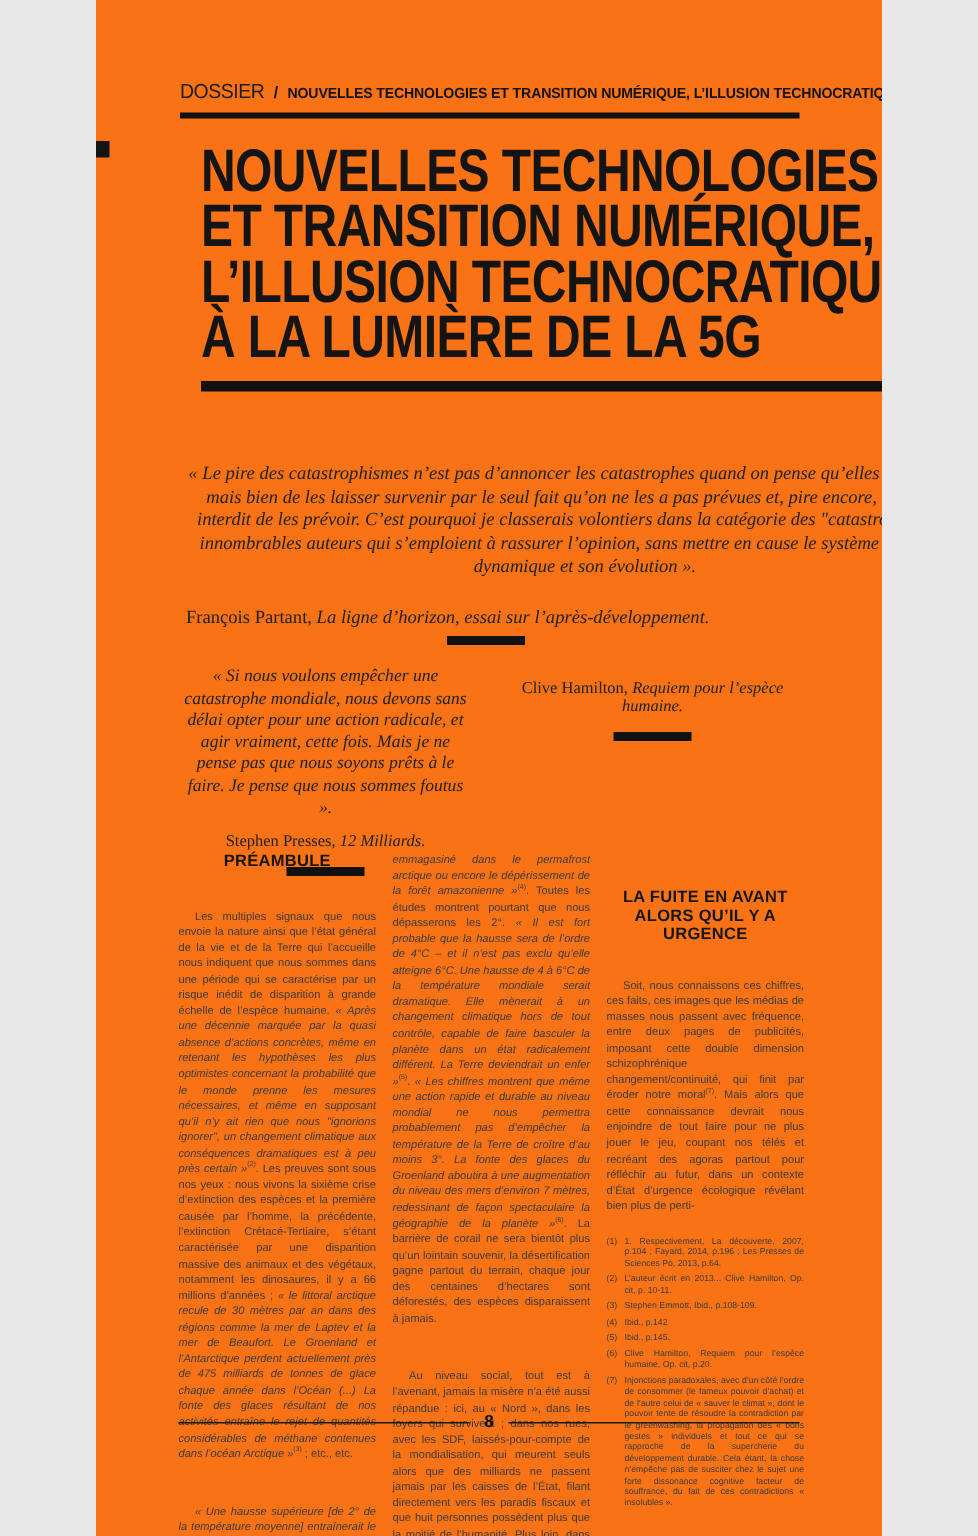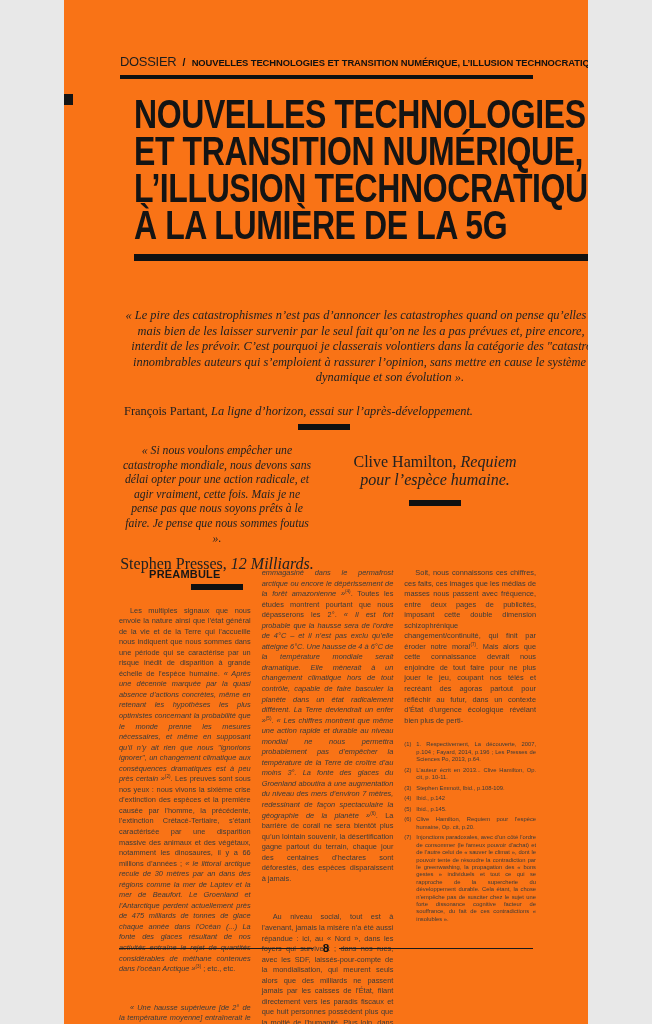--- a/index.html
+++ b/index.html
@@ -47,21 +47,21 @@
     display:flex; gap:24px;
   }
   .quote-block{flex:1; text-align:center;}
   .quote-text{
     margin:0; font-family:"Liberation Serif", serif; font-style:italic;
     font-size:11.7px; line-height:14.6px; color:#222;
   }
   .quote-text .sup{font-size:7px; vertical-align:super; line-height:0;}
   .quote-attrib{
     margin:9px 0 0 0; font-family:"Liberation Serif", serif;
-    font-size:16px; color:#222;
+    font-size:11px; color:#222;
   }
   .quote-block .mini-rule{margin-top:11px;}
 
   
   .body-grid{
     position:absolute; left:55px; right:52px; top:568px;
     display:flex; gap:11px;
   }
   .col{flex:1; min-width:0;}
   .col-heading{
@@ -152,20 +152,24 @@
     <div class="col">
       <h3 class="col-heading first">PRÉAMBULE</h3>
       <p class="para indent"><span>Les multiples signaux que nous envoie la nature ainsi que l’état général de la vie et de la Terre qui l’accueille nous indiquent que nous sommes dans une période qui se caractérise par un risque inédit de disparition à grande échelle de l’espèce humaine. </span><span class="it">« Après une décennie marquée par la quasi absence d’actions concrètes, même en retenant les hypothèses les plus optimistes concernant la probabilité que le monde prenne les mesures nécessaires, et même en supposant qu’il n’y ait rien que nous "ignorions ignorer", un changement climatique aux conséquences dramatiques est à peu près certain »</span><span class="sup">(2)</span><span>. Les preuves sont sous nos yeux : nous vivons la sixième crise d’extinction des espèces et la première causée par l’homme, la précédente, l’extinction Crétacé-Tertiaire, s’étant caractérisée par une disparition massive des animaux et des végétaux, notamment les dinosaures, il y a 66 millions d’années ; </span><span class="it">« le littoral arctique recule de 30 mètres par an dans des régions comme la mer de Laptev et la mer de Beaufort. Le Groenland et l’Antarctique perdent actuellement près de 475 milliards de tonnes de glace chaque année dans l’Océan (...) La fonte des glaces résultant de nos activités entraîne le rejet de quantités considérables de méthane contenues dans l’océan Arctique »</span><span class="sup">(3)</span><span> ; etc., etc.</span></p>
       <p class="para indent"><span class="it">« Une hausse supérieure [de 2° de la température moyenne] entraînerait le risque d’un changement climatique catastrophique menant très certainement à des "points de non-retour" irréversibles, causés par des phénomènes tels que la fonte de la calotte glaciaire du Groenland, le rejet du méthane</span></p>
     </div>
     <div class="col">
       <p class="para"><span class="it">emmagasiné dans le permafrost arctique ou encore le dépérissement de la forêt amazonienne »</span><span class="sup">(4)</span><span>. Toutes les études montrent pourtant que nous dépasserons les 2°. </span><span class="it">« Il est fort probable que la hausse sera de l’ordre de 4°C – et il n’est pas exclu qu’elle atteigne 6°C. Une hausse de 4 à 6°C de la température mondiale serait dramatique. Elle mènerait à un changement climatique hors de tout contrôle, capable de faire basculer la planète dans un état radicalement différent. La Terre deviendrait un enfer »</span><span class="sup">(5)</span><span>. </span><span class="it">« Les chiffres montrent que même une action rapide et durable au niveau mondial ne nous permettra probablement pas d’empêcher la température de la Terre de croître d’au moins 3°. La fonte des glaces du Groenland aboutira à une augmentation du niveau des mers d’environ 7 mètres, redessinant de façon spectaculaire la géographie de la planète »</span><span class="sup">(6)</span><span>. La barrière de corail ne sera bientôt plus qu’un lointain souvenir, la désertification gagne partout du terrain, chaque jour des centaines d’hectares sont déforestés, des espèces disparaissent à jamais.</span></p>
       <p class="para indent"><span>Au niveau social, tout est à l’avenant, jamais la misère n’a été aussi répandue : ici, au « Nord », dans les foyers qui survivent ; dans nos rues, avec les SDF, laissés-pour-compte de la mondialisation, qui meurent seuls alors que des milliards ne passent jamais par les caisses de l’État, filant directement vers les paradis fiscaux et que huit personnes possèdent plus que la moitié de l’humanité. Plus loin, dans les pays qui ne nous intéressent que parce qu’ils recèlent de matières qui permettent la continuité de nos modes de vie </span><span class="it">« non négociables »</span><span>, où nous plaçons dictateurs et autres despotes qui assureront nos importations et, pour ceux qui se rebifferaient et</span></p>
     </div>
     <div class="col">
+      <h3 class="col-heading mid">
+        <span>LA FUITE EN AVANT</span><br>
+        <span>ALORS QU’IL Y A URGENCE</span>
+      </h3>
       <p class="para indent"><span>Soit, nous connaissons ces chiffres, ces faits, ces images que les médias de masses nous passent avec fréquence, entre deux pages de publicités, imposant cette double dimension schizophrénique changement/continuité, qui finit par éroder notre moral</span><span class="sup">(7)</span><span>. Mais alors que cette connaissance devrait nous enjoindre de tout faire pour ne plus jouer le jeu, coupant nos télés et recréant des agoras partout pour réfléchir au futur, dans un contexte d’État d’urgence écologique révélant bien plus de perti-</span></p>
       <div class="footnotes">
           <div class="note">
             <span class="note-num">(1)</span>
             <span class="note-text">1. Respectivement, La découverte, 2007, p.104 ; Fayard, 2014, p.196 ; Les Presses de Sciences Po, 2013, p.64.</span>
           </div>
           <div class="note">
             <span class="note-num">(2)</span>
             <span class="note-text">L’auteur écrit en 2013... Clive Hamilton, Op. cit, p. 10-11.</span>
           </div>

